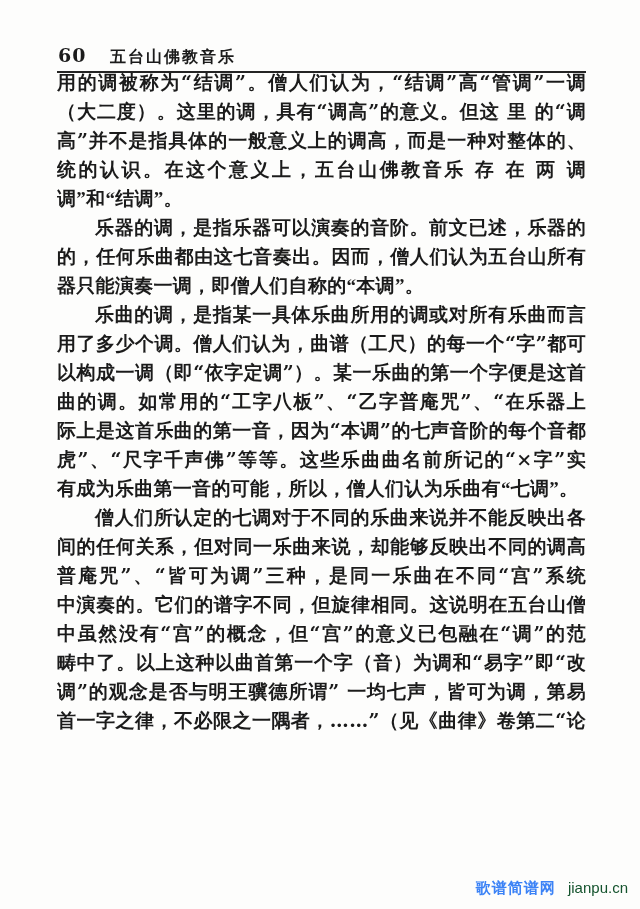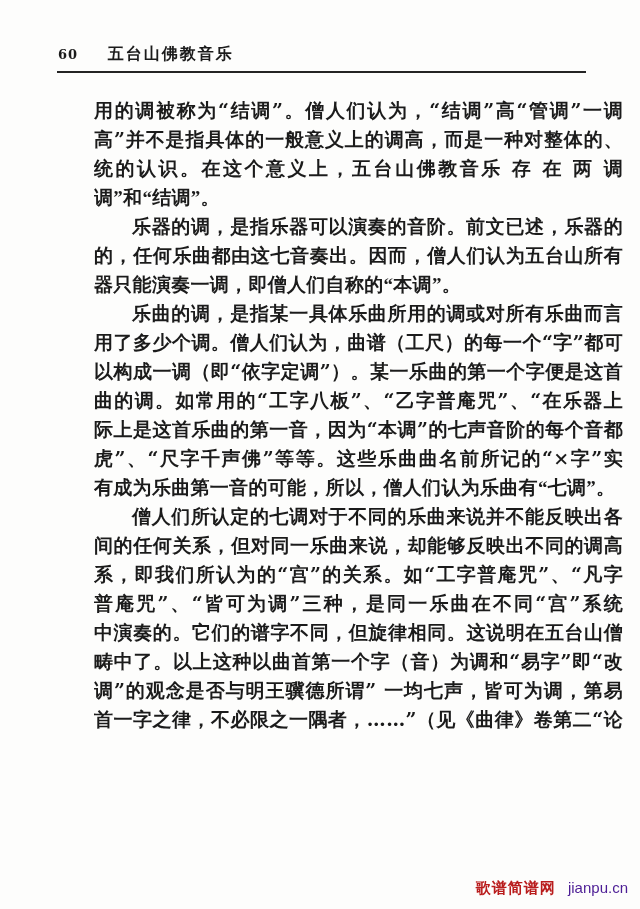--- a/index.html
+++ b/index.html
@@ -21,38 +21,37 @@
     left: 58px;
     top: 44px;
     width: 528px;
     font-size: 16px;
     font-weight: bold;
     letter-spacing: 2px;
     white-space: nowrap;
   }
   .pagenum {
     display: inline-block;
-    margin-right: 22px;
+    margin-right: 16px;
     letter-spacing: 1px;
-    font-size: 13px;
+    font-size: 19px;
   }
   .rule {
     position: absolute;
     left: 57px;
     top: 71px;
     width: 529px;
     height: 2px;
     background: #242424;
   }
   .body-text {
     position: absolute;
     left: 57px;
-    top: 96px;
+    top: 68px;
     width: 529px;
-    margin-left: 37px;
   }
   .line {
     font-size: 19px;
     font-weight: bold;
     line-height: 29px;
     height: 29px;
     overflow: hidden;
     text-align: justify;
     text-align-last: justify;
     text-justify: inter-ideograph;
@@ -69,62 +68,63 @@
   .watermark {
     position: absolute;
     right: 12px;
     bottom: 11px;
     font-size: 15px;
     font-weight: bold;
     letter-spacing: 1px;
     white-space: nowrap;
   }
   .watermark .wm-name {
-    color: #b91c1c;
+    color: #3b82f6;
   }
   .watermark .wm-url {
-    color: #4c1d95;
+    color: #14532d;
     margin-left: 6px;
     font-family: "Liberation Sans", sans-serif;
     font-weight: normal;
     letter-spacing: 0;
   }
 </style>
 </head>
 <body>
 
 <div class="page">
 
   <div class="header">
     <span class="pagenum">60</span>
     <span class="booktitle">五台山佛教音乐</span>
   </div>
 
   <div class="rule"></div>
 
   <div class="body-text">
       <div class="line">用的调被称为“结调”。僧人们认为，“结调”高“管调”一调</div>
+      <div class="line">（大二度）。这里的调，具有“调高”的意义。但这 里 的“调</div>
       <div class="line">高”并不是指具体的一般意义上的调高，而是一种对整体的、系</div>
       <div class="line">统的认识。在这个意义上，五台山佛教音乐 存 在 两 调——“管</div>
       <div class="line last">调”和“结调”。</div>
       <div class="line indent">乐器的调，是指乐器可以演奏的音阶。前文已述，乐器的音</div>
       <div class="line">的，任何乐曲都由这七音奏出。因而，僧人们认为五台山所有乐</div>
       <div class="line last">器只能演奏一调，即僧人们自称的“本调”。</div>
       <div class="line indent">乐曲的调，是指某一具体乐曲所用的调或对所有乐曲而言共</div>
       <div class="line">用了多少个调。僧人们认为，曲谱（工尺）的每一个“字”都可</div>
       <div class="line">以构成一调（即“依字定调”）。某一乐曲的第一个字便是这首乐</div>
       <div class="line">曲的调。如常用的“工字八板”、“乙字普庵咒”、“在乐器上</div>
       <div class="line">际上是这首乐曲的第一音，因为“本调”的七声音阶的每个音都</div>
       <div class="line">虎”、“尺字千声佛”等等。这些乐曲曲名前所记的“×字”实</div>
       <div class="line last">有成为乐曲第一音的可能，所以，僧人们认为乐曲有“七调”。</div>
       <div class="line indent">僧人们所认定的七调对于不同的乐曲来说并不能反映出各调</div>
       <div class="line">间的任何关系，但对同一乐曲来说，却能够反映出不同的调高关</div>
-      <div class="line">系，即我们所认为的“宫”的关系。如“工字普庵咒”、“凡字</div>
       <div class="line">普庵咒”、“皆可为调”三种，是同一乐曲在不同“宫”系统</div>
       <div class="line">中演奏的。它们的谱字不同，但旋律相同。这说明在五台山僧人</div>
+      <div class="line">中虽然没有“宫”的概念，但“宫”的意义已包融在“调”的范</div>
       <div class="line">畴中了。以上这种以曲首第一个字（音）为调和“易字”即“改</div>
       <div class="line">调”的观念是否与明王骥德所谓” 一均七声，皆可为调，第易其</div>
       <div class="line">首一字之律，不必限之一隅者，……”（见《曲律》卷第二“论</div>
     </div>
 
   <div class="watermark">
     <span class="wm-name">歌谱简谱网</span>
     <span class="wm-url">jianpu.cn</span>
   </div>
 

